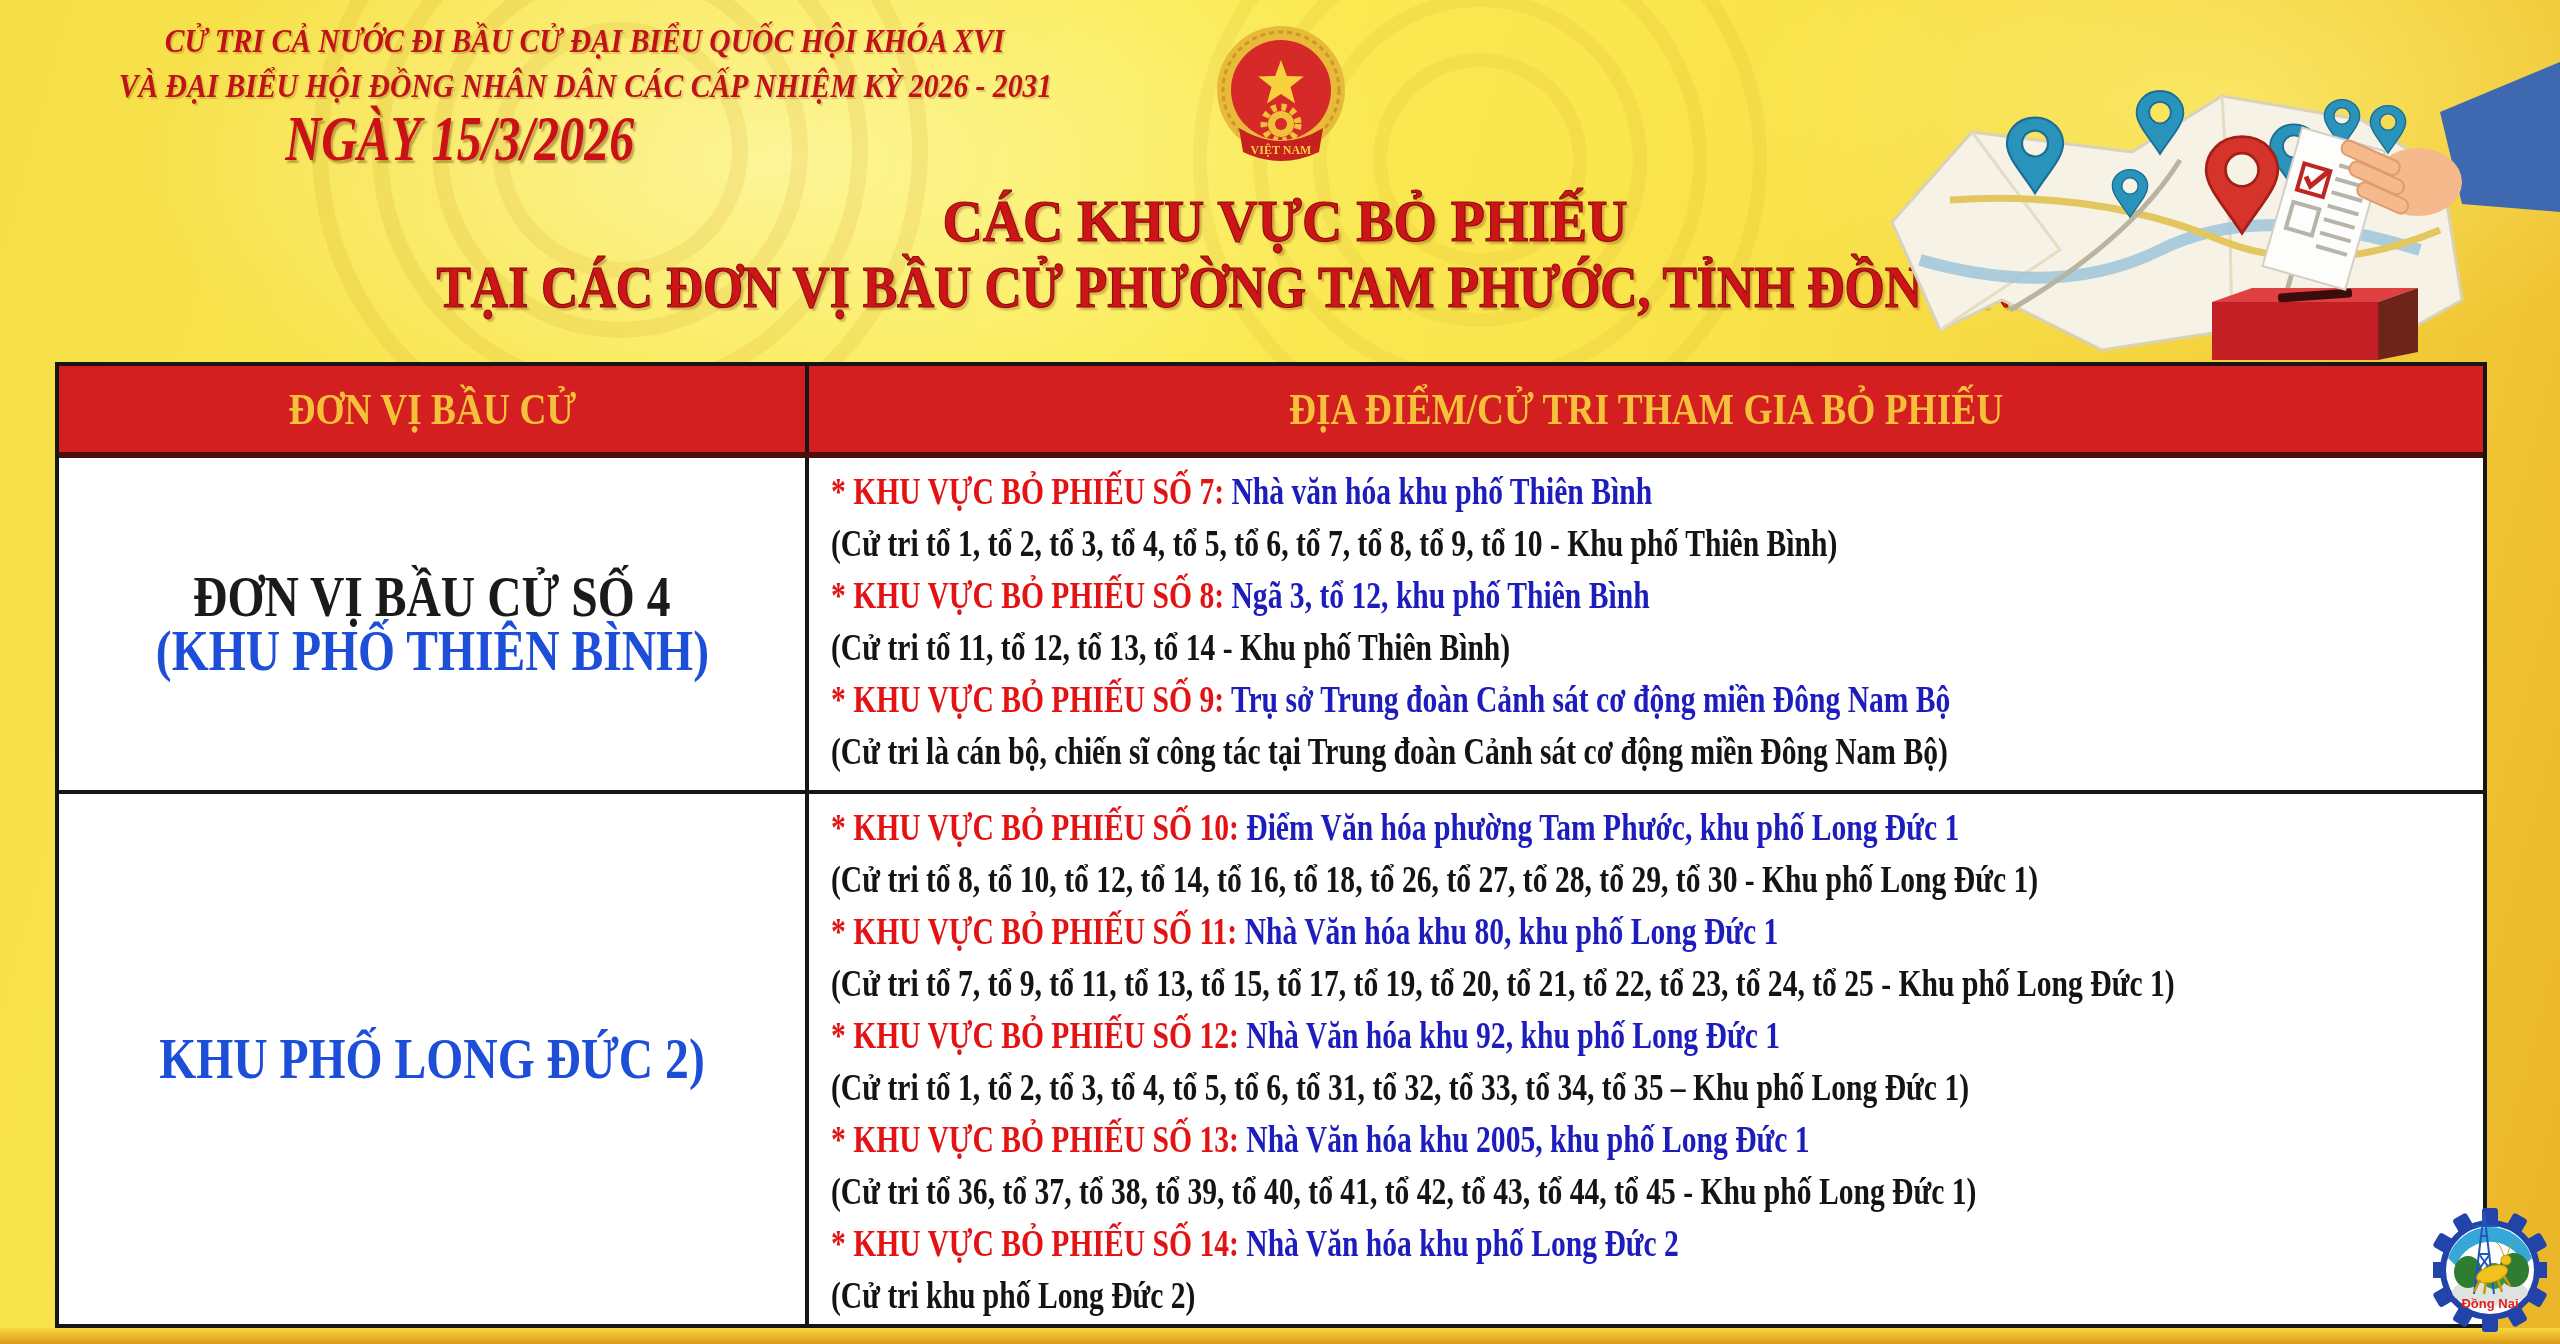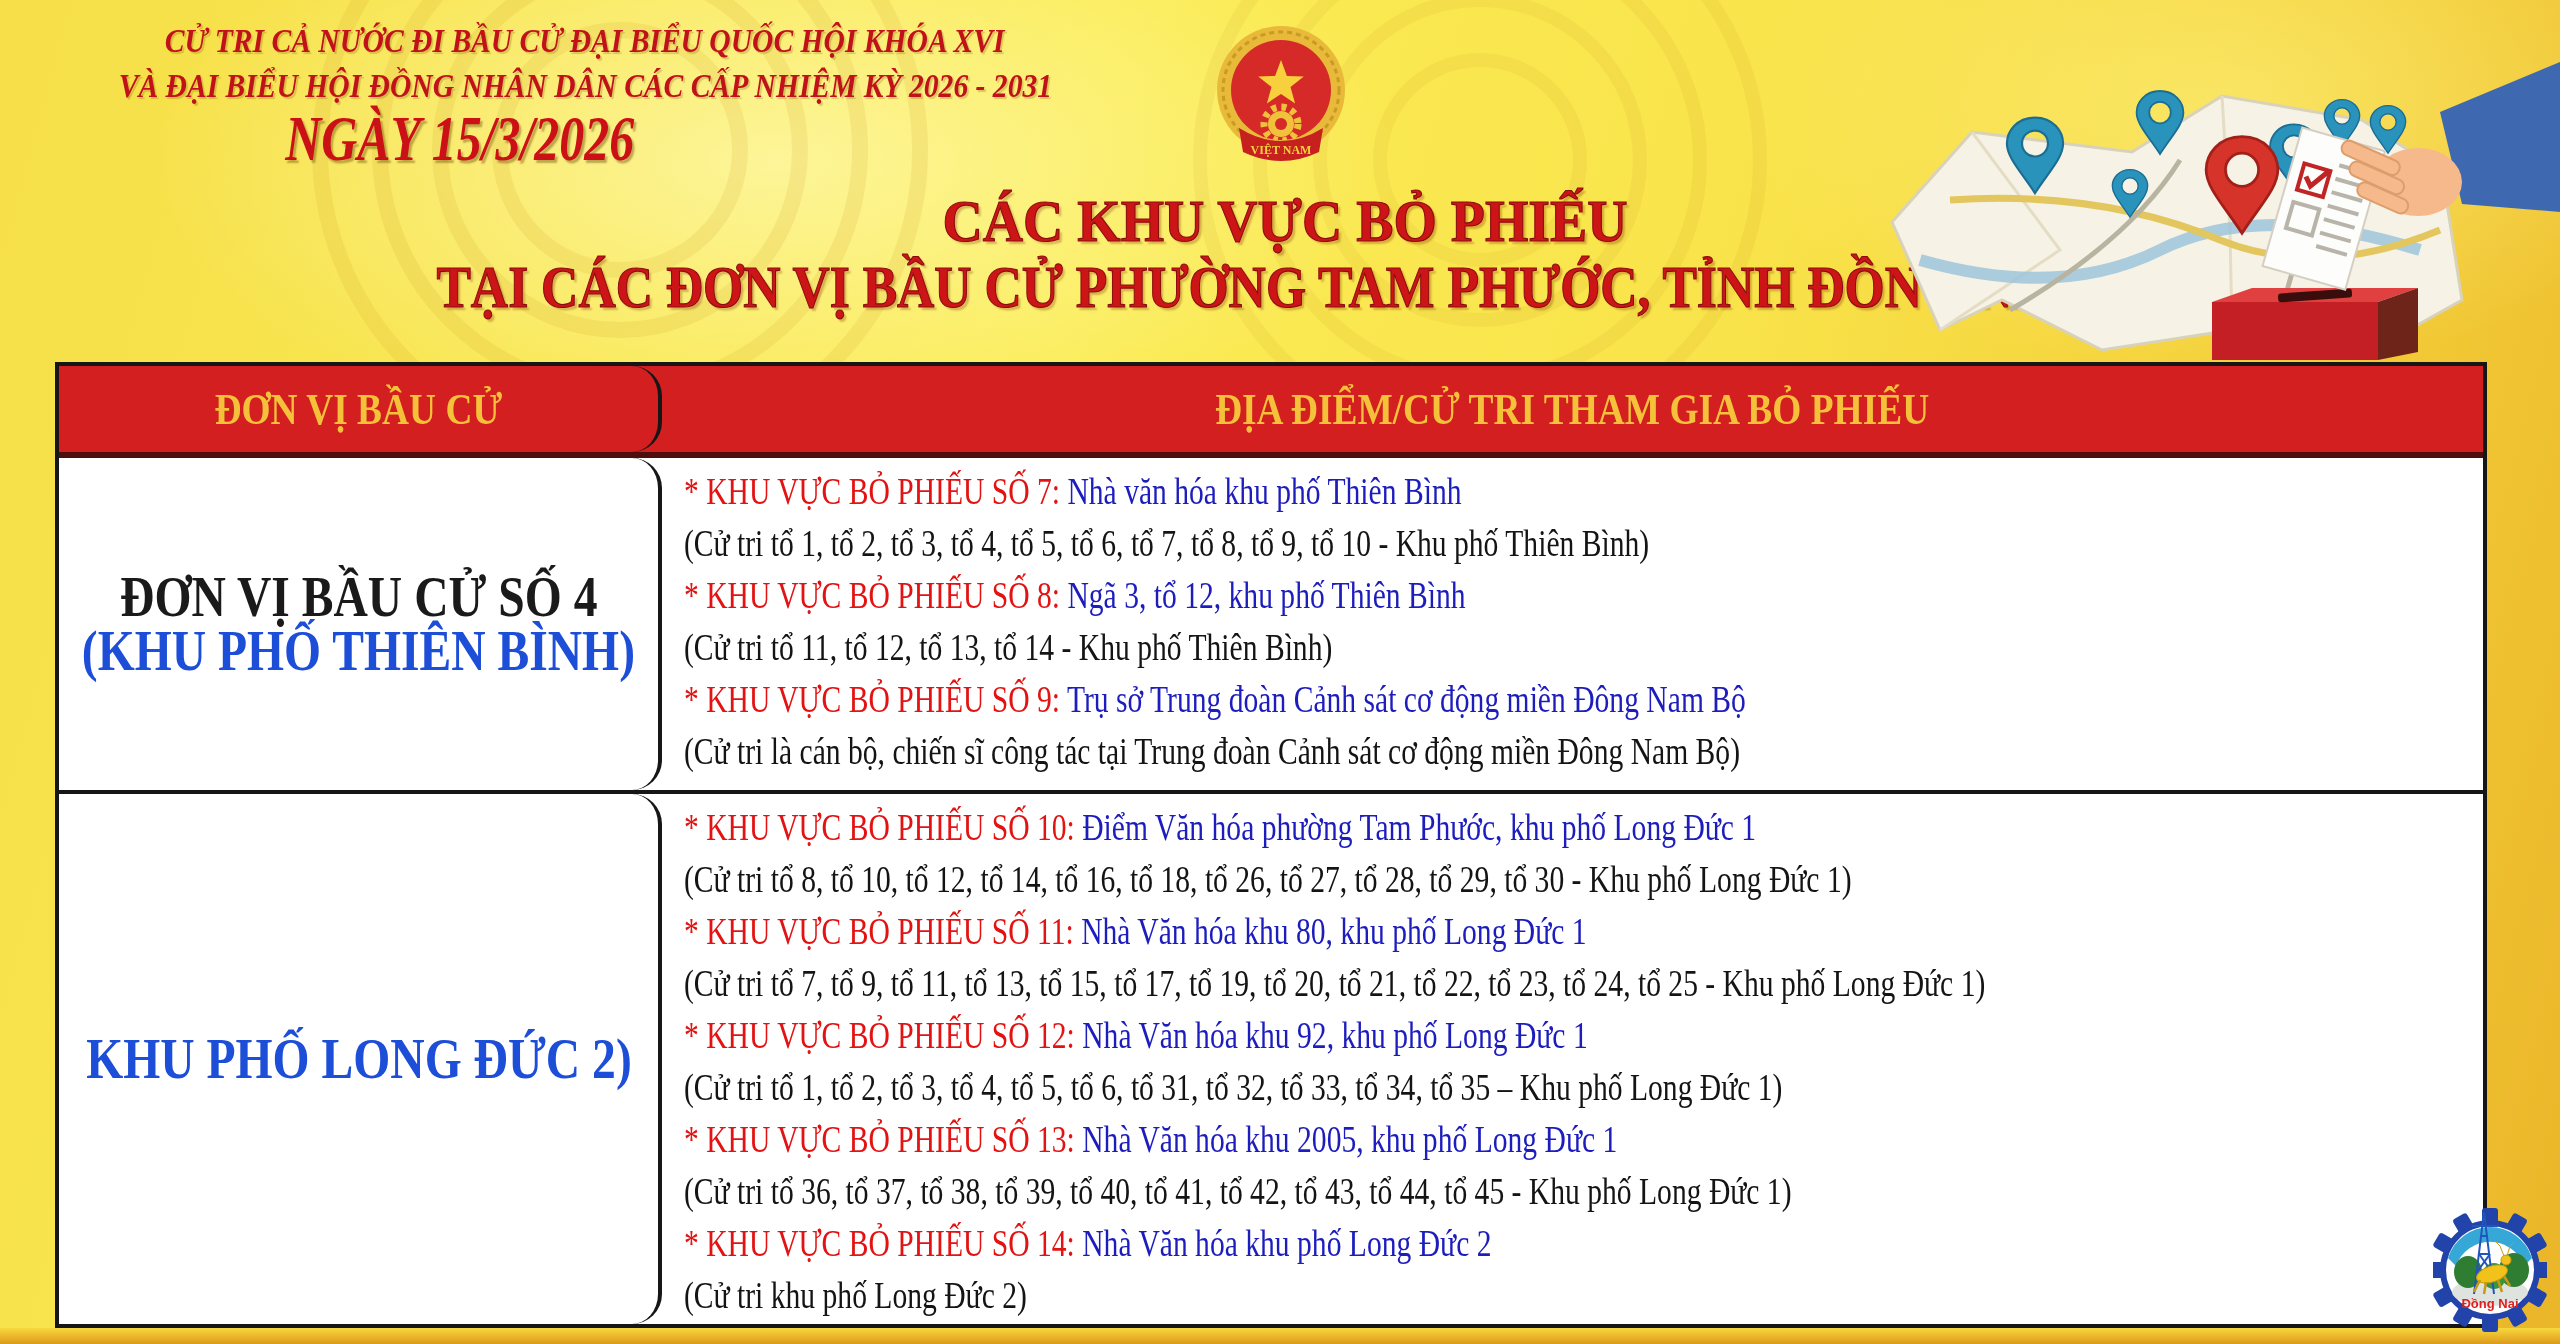--- a/index.html
+++ b/index.html
@@ -35,33 +35,33 @@
   .title2{left:1253px;top:256px;transform:translateX(-50%);}
   .title2 .sq{transform:scaleX(.86);}
 
   
   .ptable{left:55px;top:362px;width:2432px;height:966px;background:#ffffff;
     border:4px solid #161616;box-sizing:border-box;display:flex;flex-direction:column;}
   .thead{display:flex;height:92px;background:#d31f1f;border-bottom:6px solid #4f0e0e;box-sizing:border-box;}
   .th{display:flex;align-items:center;justify-content:center;color:#f5c13a;
     font-weight:bold;font-size:44px;}
   .th .sq{transform:scaleX(.85);}
-  .colL{width:603px;border-right:4px solid #161616;box-sizing:border-box;flex:none;border-radius:30px;}
+  .colL{width:750px;border-right:4px solid #161616;box-sizing:border-box;flex:none;}
   .colR{flex:1;}
   .trow{display:flex;box-sizing:border-box;}
   .trow + .trow{border-top:4px solid #161616;}
   .row1{height:332px;flex:none;}
   .row2{flex:1;}
   .unitcell{display:flex;flex-direction:column;justify-content:center;align-items:center;
     text-align:center;font-weight:bold;font-size:56px;line-height:54px;}
   .unitcell .sq{transform:scaleX(.85);}
   .u-black{color:#1a1a1a;}
   .u-red{color:#1d4ed8;}
   .loccell{padding:8px 0 0 22px;box-sizing:border-box;overflow:hidden;}
-  .line{font-weight:normal;font-size:37px;line-height:52px;white-space:nowrap;}
+  .line{font-weight:bold;font-size:37px;line-height:52px;white-space:nowrap;}
   .line .sqL{transform:scaleX(.8);}
   .lab{color:#e31313;}
   .loc{color:#1d1dbe;}
   .vot{color:#141414;}
 
   .bottom-band{left:0;top:1328px;width:2560px;height:16px;
     background:linear-gradient(180deg,#f6d83e 0%,#e9b227 60%,#d99a1c 100%);}
 </style>
 </head>
 <body>

